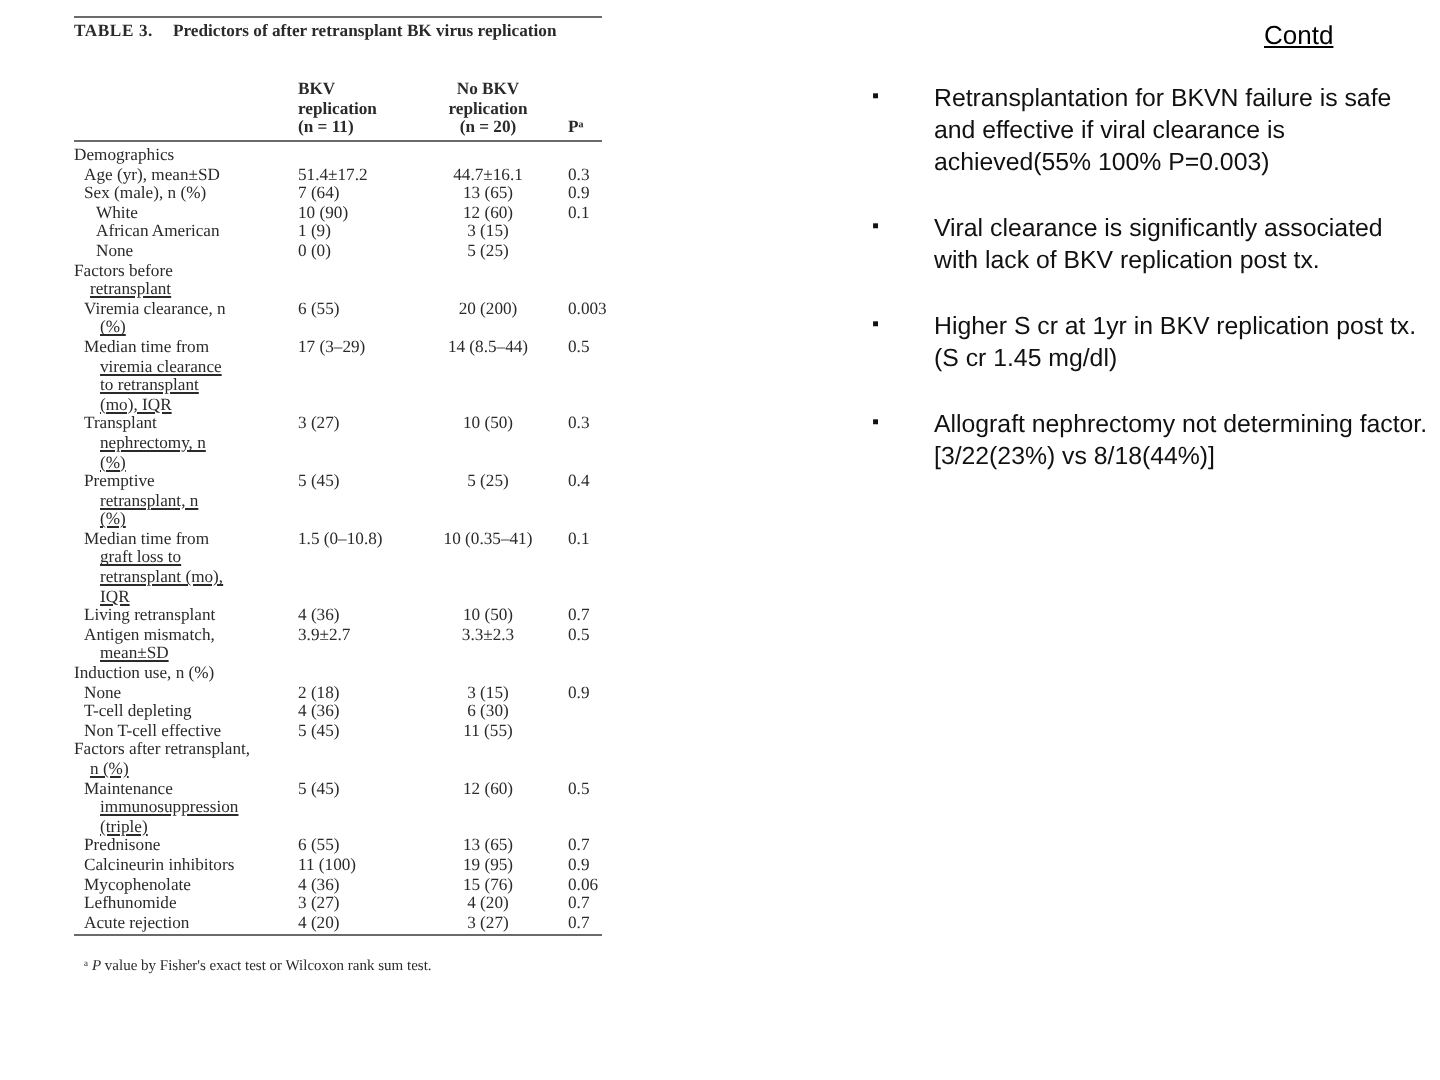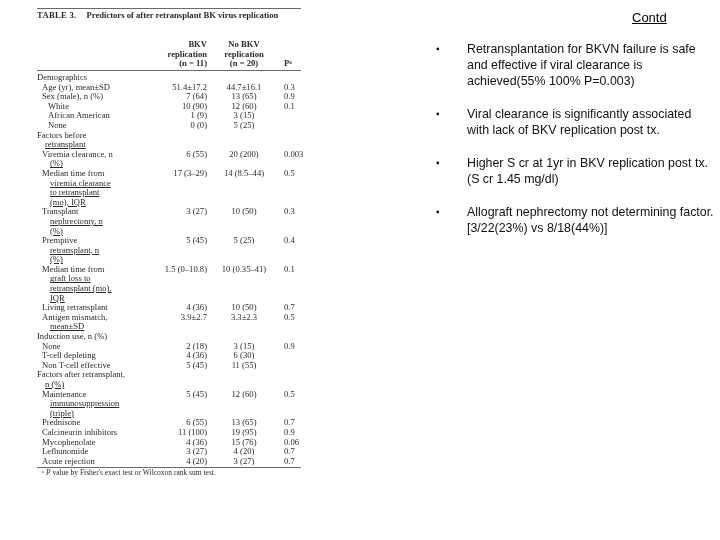--- a/index.html
+++ b/index.html
@@ -10,34 +10,34 @@
   .table-wrap {
     position: absolute; left: 37px; top: 8px; width: 264px;
     font-size: 8.6px; line-height: 9.6px; color: #2a2a2a;
   }
   .rule { height: 1px; background: #6a6a6a; }
   .caption { padding-top: 2px; height: 19px; }
   .caption .tlabel { font-weight: bold; letter-spacing: 0.3px; margin-right: 10px; }
   .caption .rest { font-weight: bold; }
   .head { display: flex; height: 39px; align-items: flex-end; padding-bottom: 1px; }
   .c0 { width: 112px; }
-  .c1 { width: 58px; text-align: right; }
+  .c1 { width: 58px; text-align: left; }
   .c2 { width: 62px; text-align: center; margin-left: 6px; }
   .c3 { width: 26px; text-align: left; padding-left: 9px; box-sizing: border-box; }
   .head .c1, .head .c2 { font-weight: bold; }
   .head .c3 { font-weight: bold; }
   .row { display: flex; }
   .row .c0 { box-sizing: border-box; }
   .lvl0 { padding-left: 0; }
   .lvl1 { padding-left: 5px; }
   .lvl2 { padding-left: 11px; }
   .cell-label { display: block; }
   .wrapcont { padding-left: 8px; text-decoration: underline; }
   .body { padding-top: 2px; padding-bottom: 1px; }
-  .footnote { font-size: 7.5px; margin-top: 0; padding-left: 5px; }
+  .footnote { font-size: 7.5px; margin-top: 10px; padding-left: 5px; }
   .footnote .p { font-style: italic; }
   .contd {
     position: absolute; left: 632px; top: 10px; font-size: 13px; text-decoration: underline;
     font-family: "Liberation Sans", sans-serif; color: #000000;
   }
   .bullets { position: absolute; left: 430px; top: 41px; width: 285px; }
   .bullet { display: flex; font-family: "Liberation Sans", sans-serif; font-size: 12.4px; line-height: 16px; color: #111; }
   .bullet .dot { width: 31px; flex: none; font-size: 10px; padding-left: 6px; }
   .bullet .txt { flex: 1; }
 </style>

